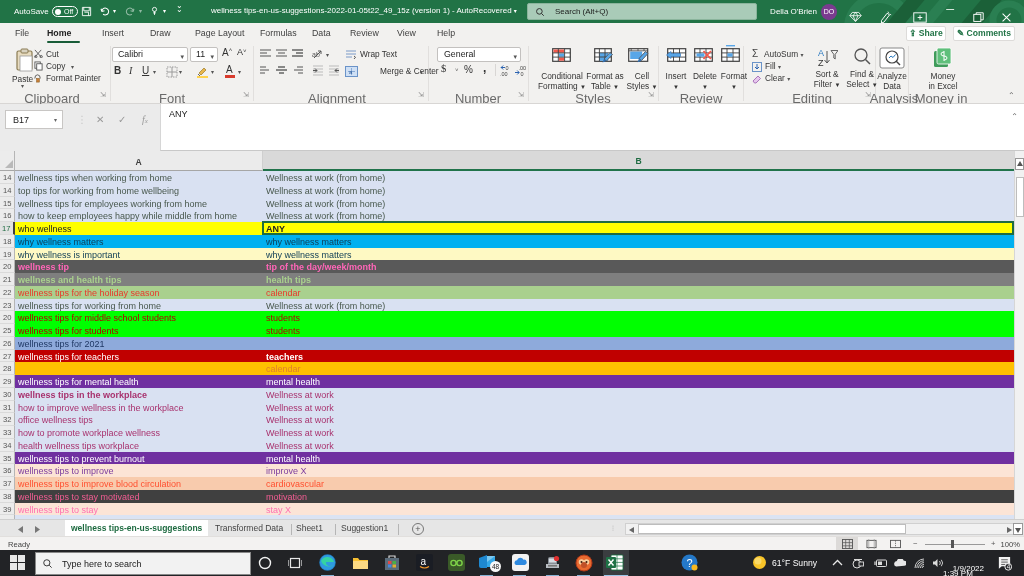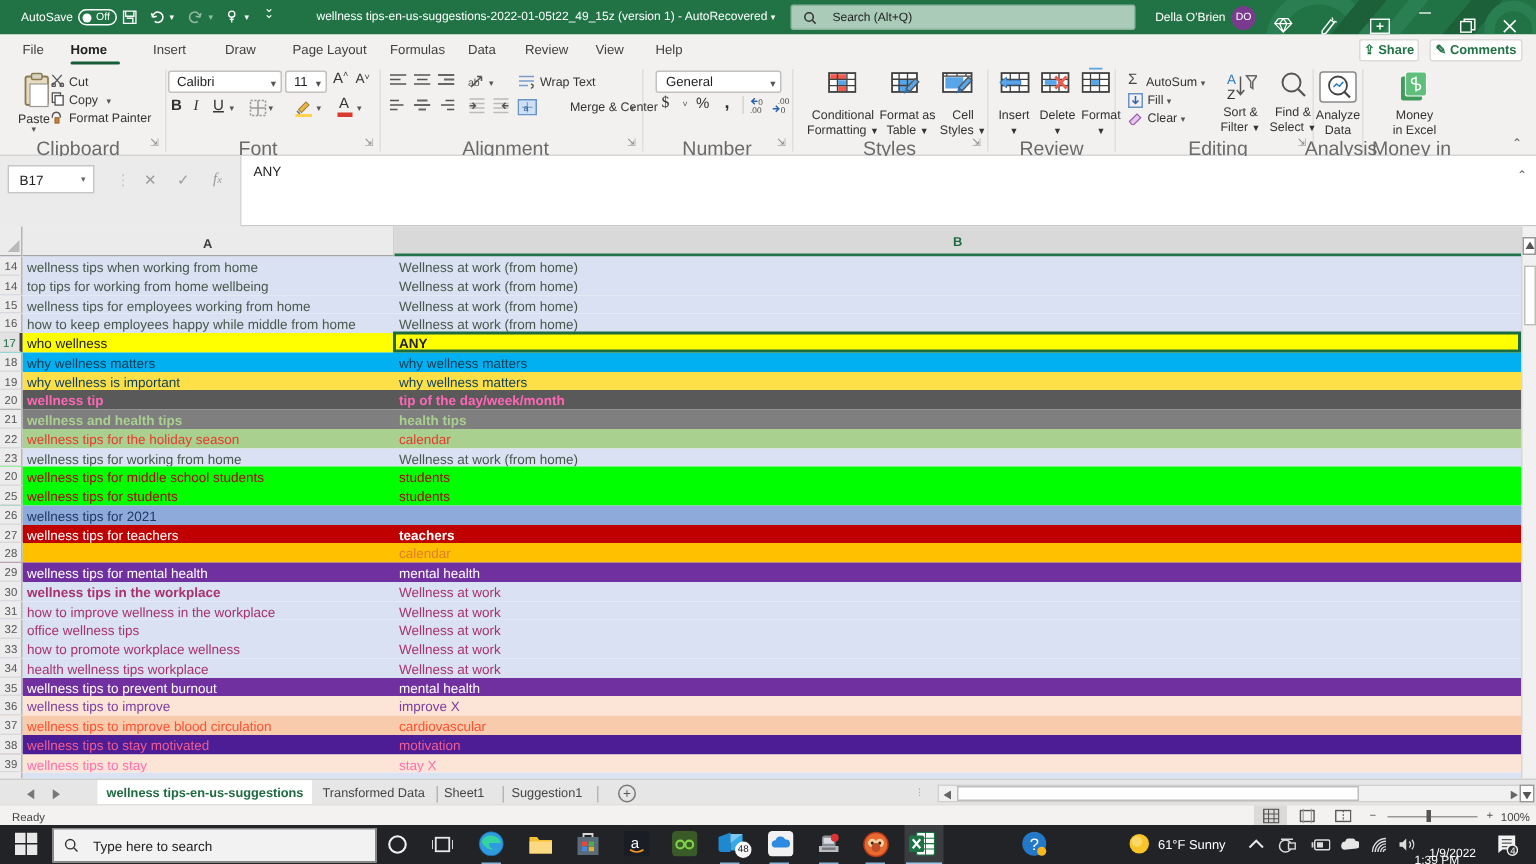--- a/index.html
+++ b/index.html
@@ -424,21 +424,21 @@
       <div class="r" style="background:#ffff00">
         <span class="rn" style="background:#e2e2e2;border-right:2px solid #404040;color:#1e6b41;">17</span>
         <span class="ca" style="color:#222222;font-weight:400">who wellness</span>
         <span class="cb" style="color:#222222;font-weight:600">ANY</span>
       </div>
       <div class="r" style="background:#00b0f0">
         <span class="rn" style="">18</span>
         <span class="ca" style="color:#0d3c55;font-weight:400">why wellness matters</span>
         <span class="cb" style="color:#0d3c55;font-weight:400">why wellness matters</span>
       </div>
-      <div class="r" style="background:#fde047">
+      <div class="r" style="background:#fef9c3">
         <span class="rn" style="">19</span>
         <span class="ca" style="color:#0d3c55;font-weight:400">why wellness is important</span>
         <span class="cb" style="color:#0d3c55;font-weight:400">why wellness matters</span>
       </div>
       <div class="r" style="background:#595959">
         <span class="rn" style="">20</span>
         <span class="ca" style="color:#ff66b8;font-weight:700">wellness tip</span>
         <span class="cb" style="color:#ff66b8;font-weight:700">tip of the day/week/month</span>
       </div>
       <div class="r" style="background:#7f7f7f">
@@ -518,21 +518,21 @@
       <div class="r" style="background:#fce4d6">
         <span class="rn" style="">36</span>
         <span class="ca" style="color:#7c3d9e;font-weight:400">wellness tips to improve</span>
         <span class="cb" style="color:#7c3d9e;font-weight:400">improve X</span>
       </div>
       <div class="r" style="background:#f8cbad">
         <span class="rn" style="">37</span>
         <span class="ca" style="color:#ff5030;font-weight:400">wellness tips to improve blood circulation</span>
         <span class="cb" style="color:#ff5030;font-weight:400">cardiovascular</span>
       </div>
-      <div class="r" style="background:#4c1d95">
+      <div class="r" style="background:#404040">
         <span class="rn" style="">38</span>
         <span class="ca" style="color:#f25d93;font-weight:400">wellness tips to stay motivated</span>
         <span class="cb" style="color:#f25d93;font-weight:400">motivation</span>
       </div>
       <div class="r" style="background:#fce4d6">
         <span class="rn" style="">39</span>
         <span class="ca" style="color:#ff70b0;font-weight:400">wellness tips to stay</span>
         <span class="cb" style="color:#ff70b0;font-weight:400">stay X</span>
       </div>
     </div>

